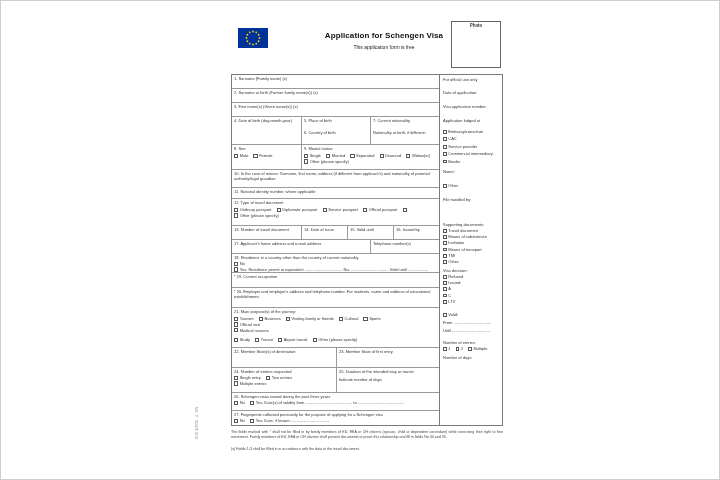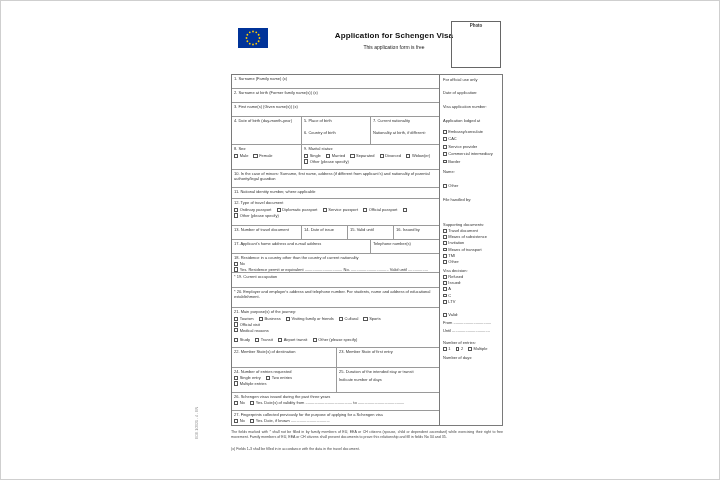--- a/index.html
+++ b/index.html
@@ -3,21 +3,21 @@
 <meta charset="utf-8">
 <style>
   html,body { margin:0; padding:0; background:#fff; }
   .canvas { position:relative; width:720px; height:480px; background:#ffffff;
             border:1px solid #cfcfcf; box-sizing:border-box; overflow:hidden;
             font-family:"Liberation Sans", sans-serif; color:#333; }
   .page { position:absolute; left:215px; top:14px; width:290px; height:452px; }
 
   
   .flag { position:absolute; left:22px; top:13px; width:30px; height:20px; }
-  .titles { position:absolute; left:72px; top:16px; width:212px; text-align:center; }
+  .titles { position:absolute; left:62px; top:16px; width:212px; text-align:center; }
   .title { font-size:8px; font-weight:bold; color:#111; letter-spacing:0.1px; }
   .subtitle { font-size:5px; margin-top:4px; color:#222; }
   .photo { position:absolute; left:235px; top:6px; width:50px; height:47px;
            border:1px solid #666; box-sizing:border-box; text-align:center; }
   .photo-label { font-size:4.5px; font-weight:bold; margin-top:1px; }
 
   
   .formtable { position:absolute; left:15px; top:59px; width:272px; height:352px;
                border:1px solid #7a7a7a; box-sizing:border-box; display:flex; background:#fff; }
   .form-left { width:207px; box-sizing:border-box; }

